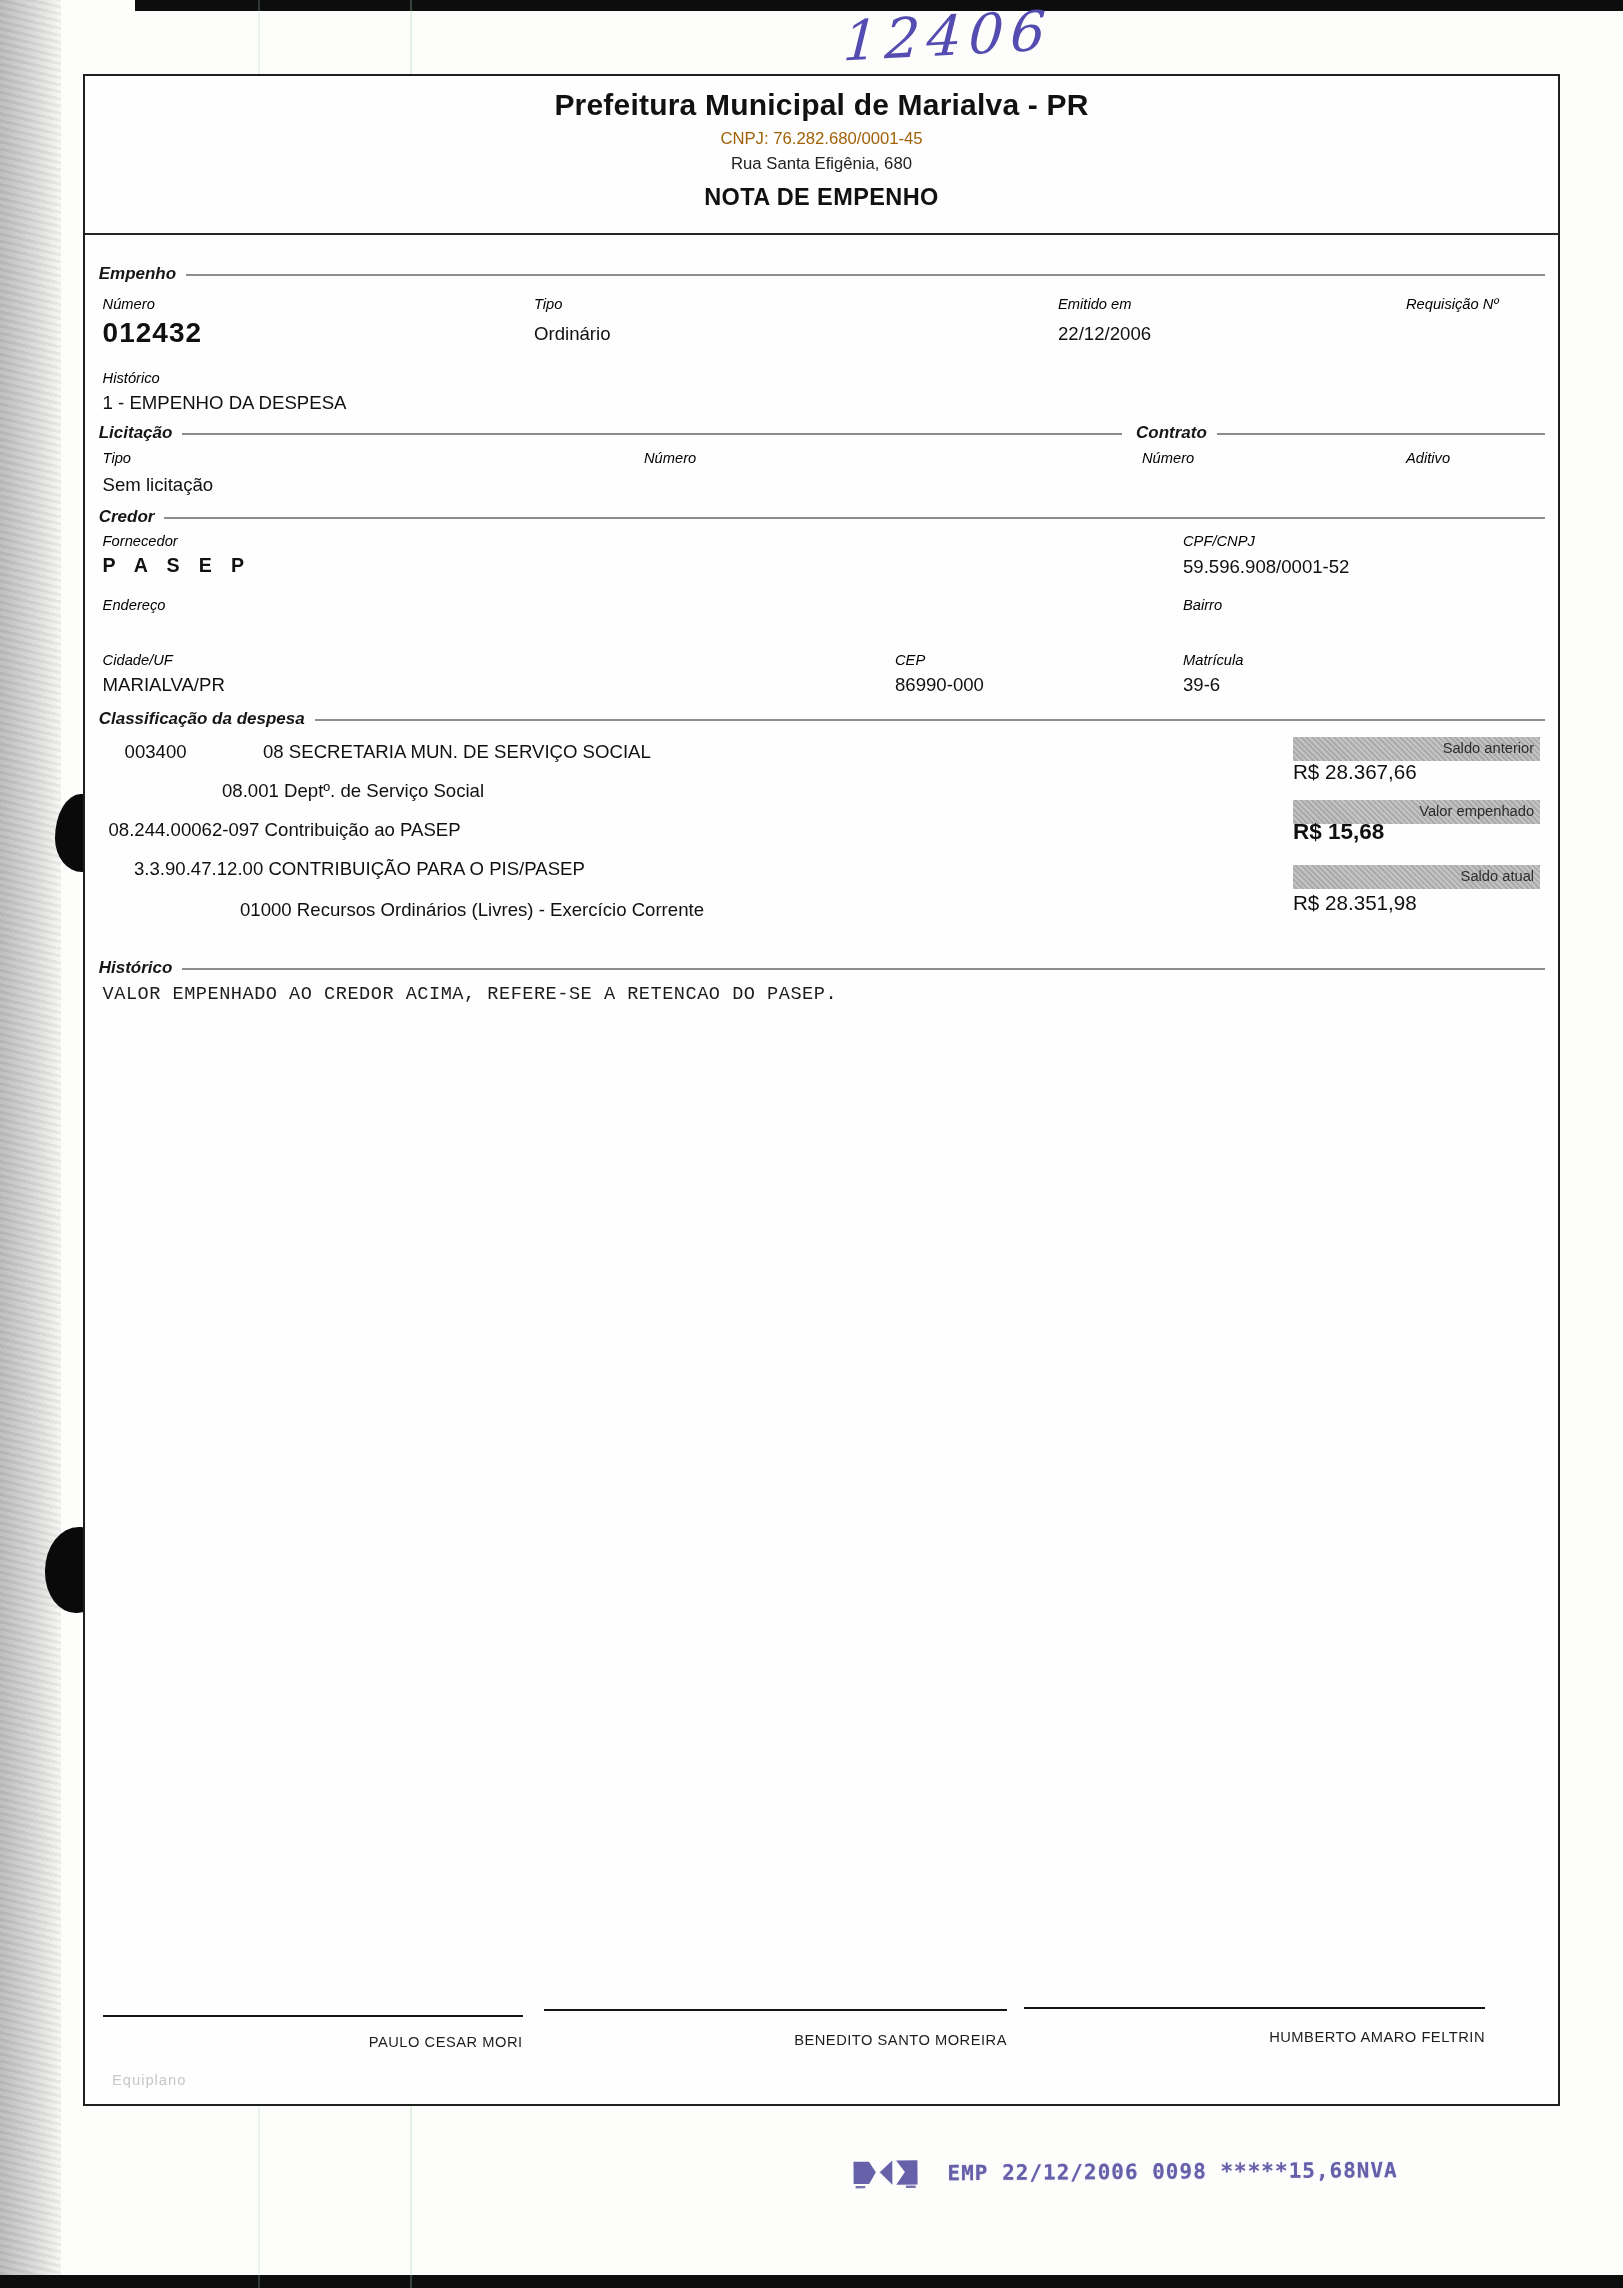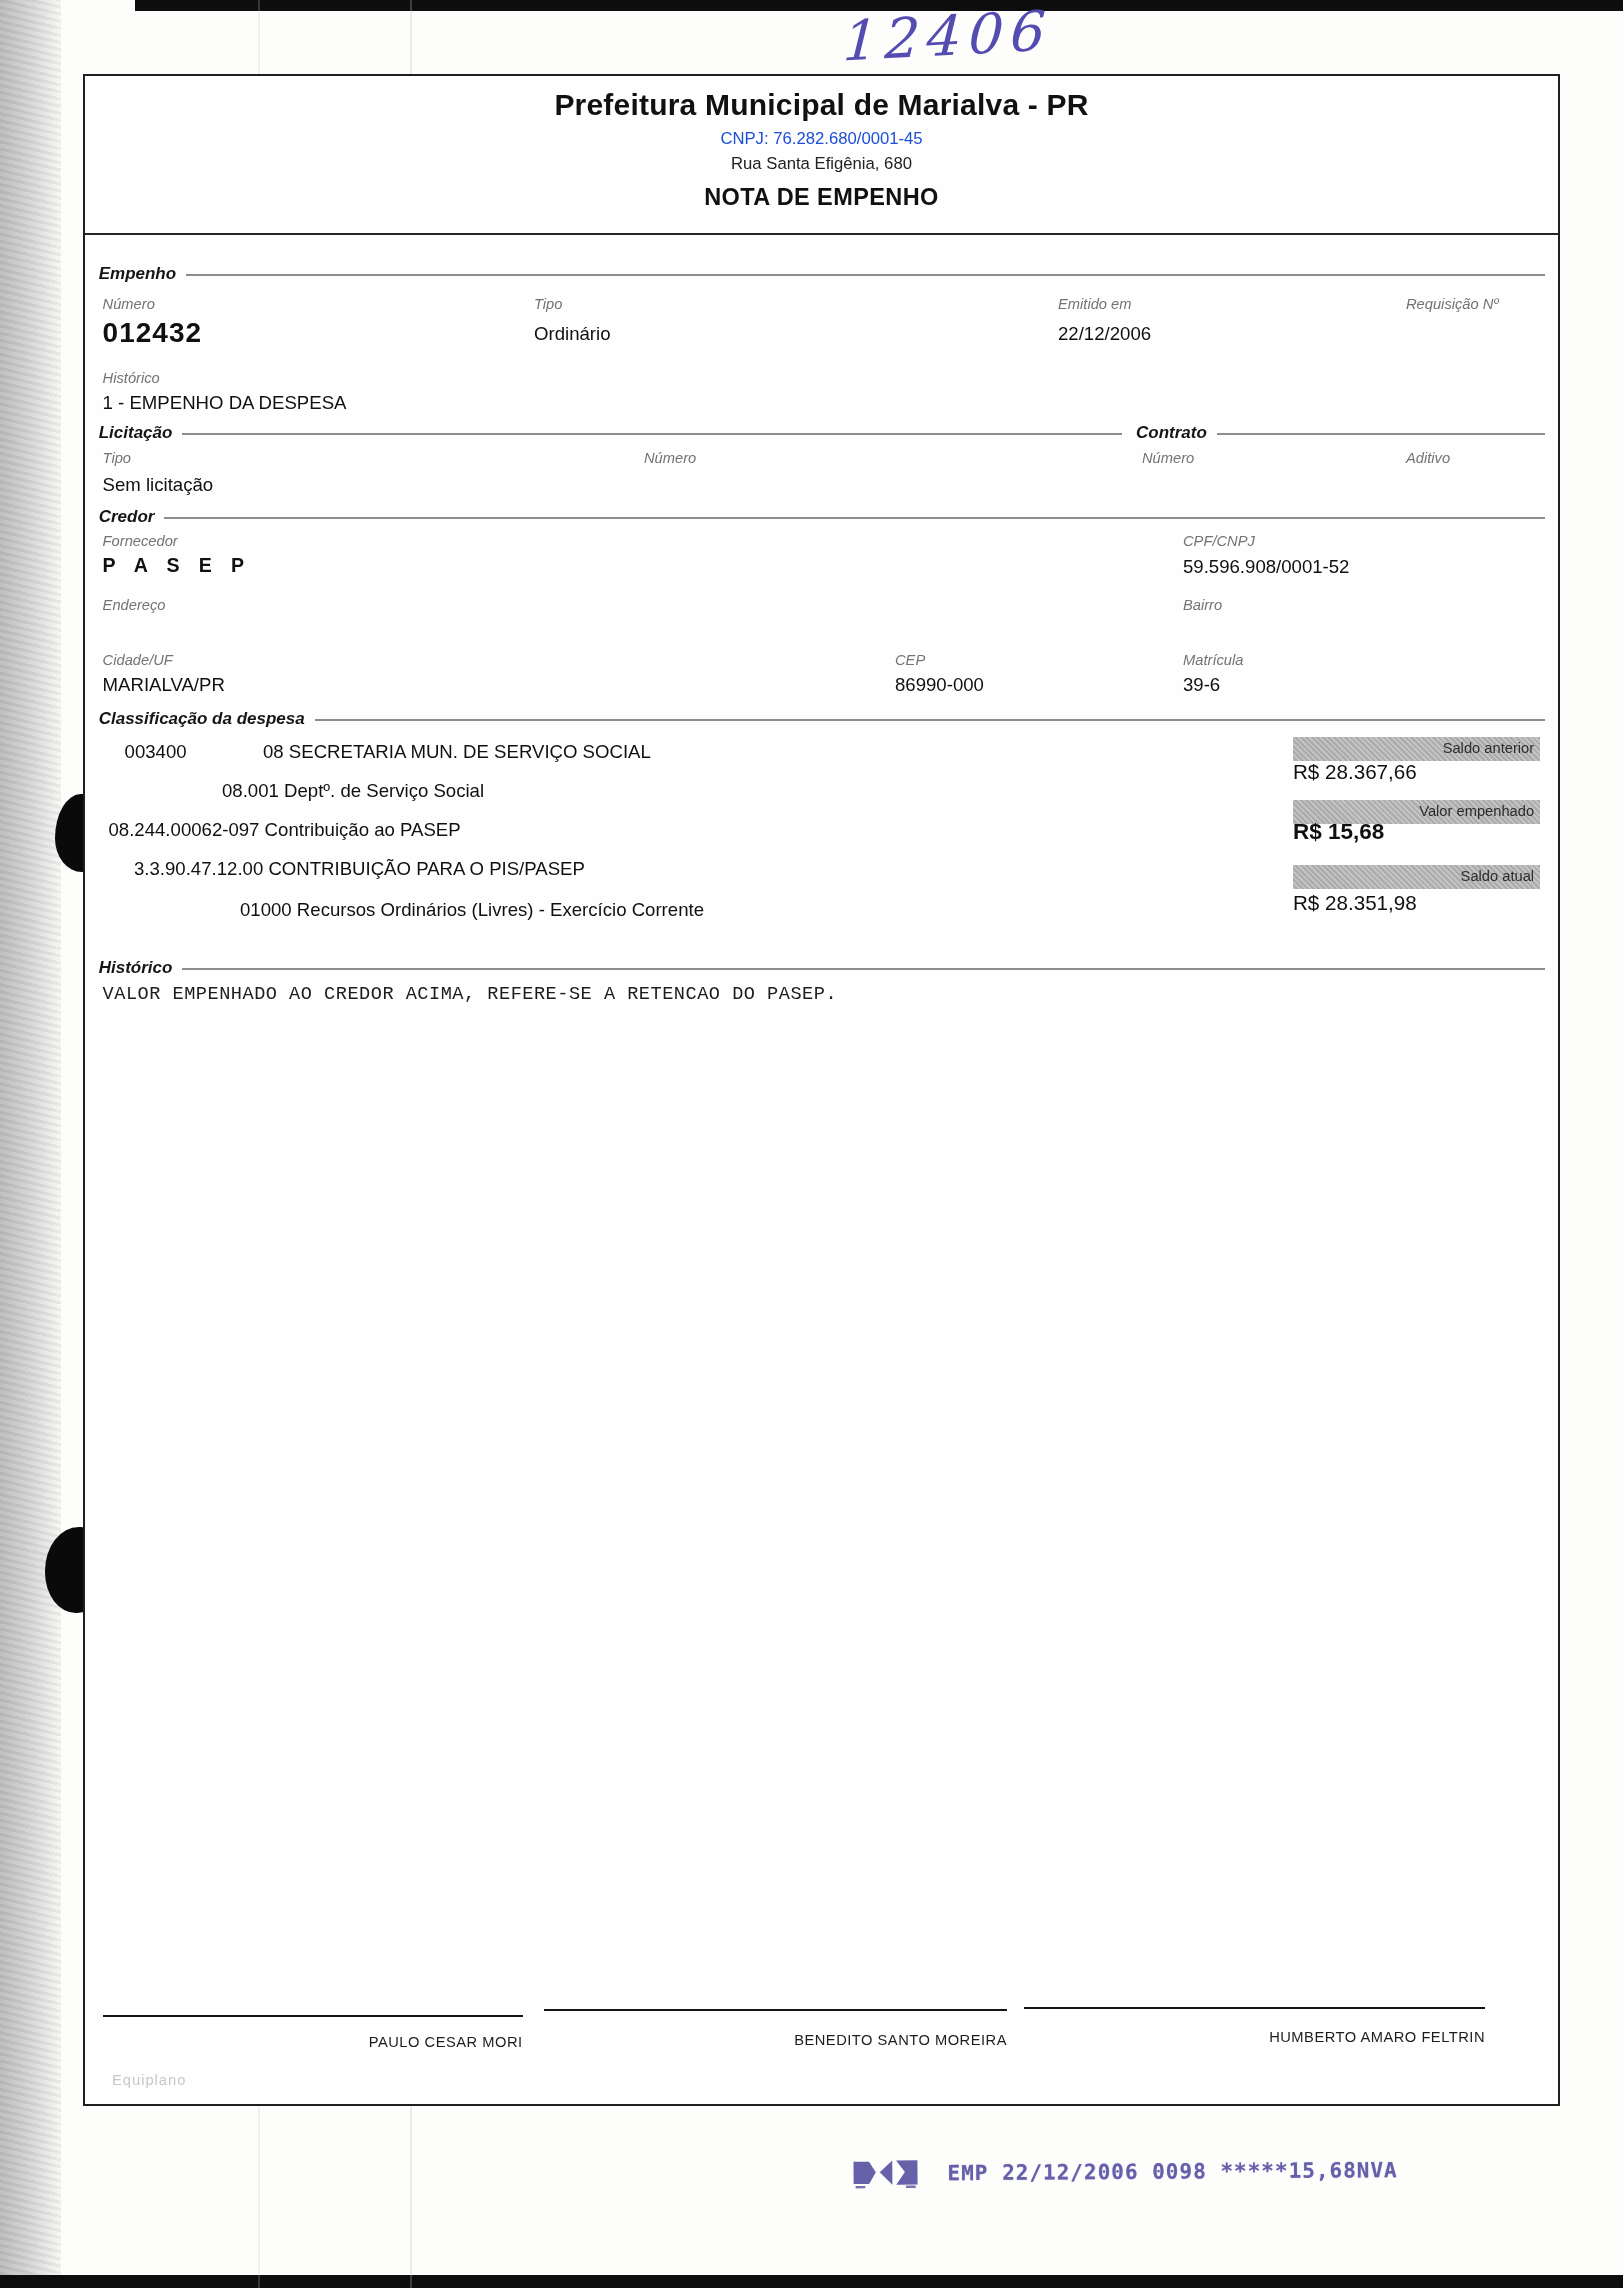--- a/index.html
+++ b/index.html
@@ -22,30 +22,30 @@
   .blob.b2{left:45px;top:1527px;width:63px;height:86px;border-radius:55% 45% 50% 50%/52% 60% 42% 48%;}
 
   .handwriting{left:843px;top:3.9px;font-family:"DejaVu Serif",serif;font-style:italic;
      font-size:55px;color:#544cb0;letter-spacing:6.9px;transform:rotate(-3deg) skewX(-6deg);}
   .stray{left:280px;top:84px;font-size:14.7px;color:#9a7d6c;letter-spacing:8.8px;opacity:.6;}
 
   
   .doc{left:83px;top:74px;width:1473px;height:2028px;border:2.9px solid #1f1f1f;background:#fefefe;}
   .center{left:0;width:100%;text-align:center;}
   .h-title{top:11.8px;font-size:30px;font-weight:bold;letter-spacing:0.2px;color:#111;}
-  .h-sub{top:53px;font-size:16.7px;color:#1d4ed8;}
+  .h-sub{top:53px;font-size:16.7px;color:#a16207;}
   .h-addr{top:78px;font-size:16.7px;color:#222;}
   .h-doc{top:108px;font-size:23.5px;font-weight:bold;letter-spacing:0.4px;color:#111;}
   .hdr-sep{left:0;top:157px;width:100%;border-top:2.9px solid #262626;}
 
   .sec{display:flex;align-items:center;gap:9.8px;font-style:italic;}
   .sec .t{font-size:17px;font-weight:bold;color:#161616;white-space:nowrap;}
   .sec .rule{flex:1;border-top:2px solid #8d8d8d;margin-top:2.9px;}
 
-  .lbl{font-style:italic;font-size:14.7px;color:#737373;white-space:nowrap;}
+  .lbl{font-style:italic;font-size:14.7px;color:#000000;white-space:nowrap;}
   .val{font-size:18.6px;color:#101010;white-space:nowrap;}
   .val.big{font-size:28px;font-weight:bold;letter-spacing:1px;}
   .val.spread{font-weight:bold;font-size:19.6px;letter-spacing:6.9px;}
   .mono{font-family:"Liberation Mono","DejaVu Sans Mono",monospace;font-size:18.6px;letter-spacing:0.5px;color:#1c1c1c;}
 
   .chip{left:1208px;width:247px;height:23.5px;background:#b2b2b2;text-align:right;
      font-size:14.7px;color:#2c2c2c;line-height:23.5px;padding-right:5.9px;box-sizing:border-box;}
   .chip::before{content:"";position:absolute;inset:0;
      background:repeating-linear-gradient(45deg,rgba(255,255,255,.22) 0 2px,rgba(0,0,0,.04) 2px 3.9px);}
   .chip span{position:relative;}

